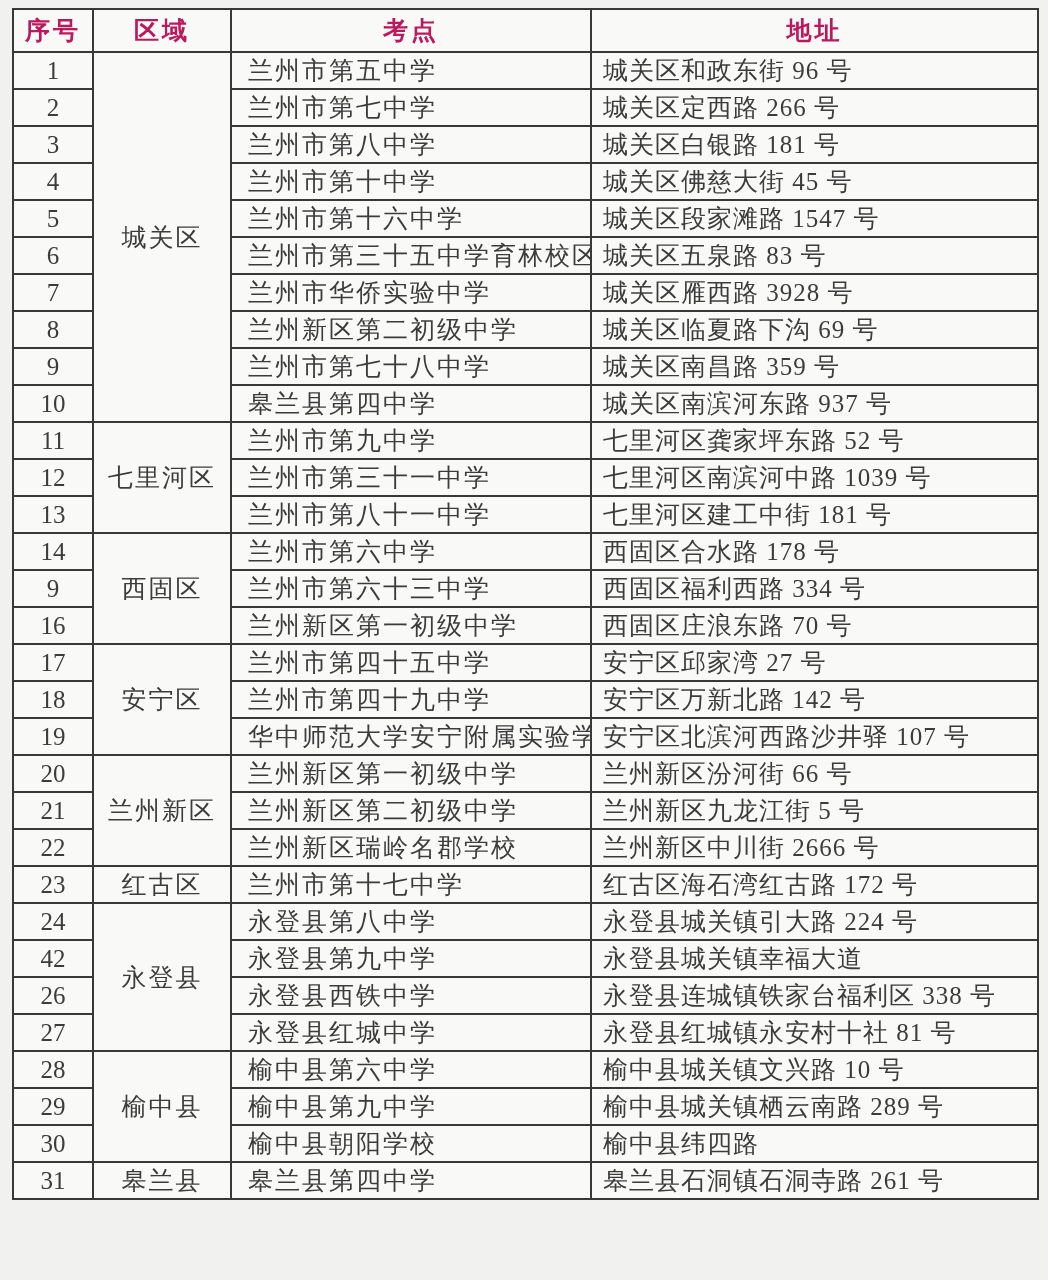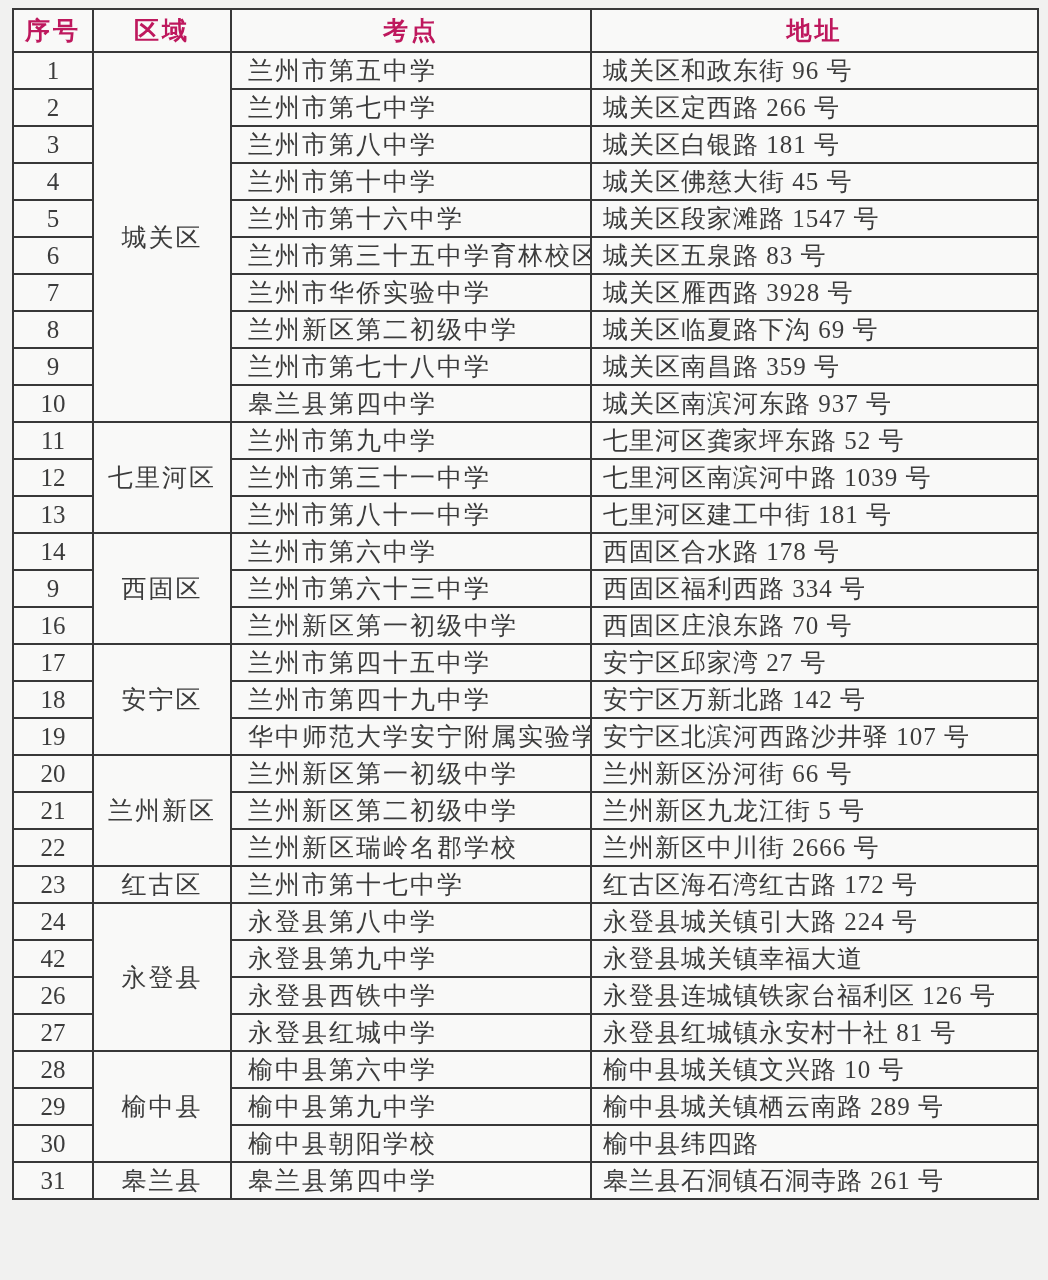--- a/index.html
+++ b/index.html
@@ -215,21 +215,21 @@
           <td class="address">永登县城关镇引大路 224 号</td>
         </tr>
         <tr>
           <td class="no">42</td>
           <td class="site">永登县第九中学</td>
           <td class="address">永登县城关镇幸福大道</td>
         </tr>
         <tr>
           <td class="no">26</td>
           <td class="site">永登县西铁中学</td>
-          <td class="address">永登县连城镇铁家台福利区 126 号</td>
+          <td class="address">永登县连城镇铁家台福利区 338 号</td>
         </tr>
         <tr>
           <td class="no">27</td>
           <td class="site">永登县红城中学</td>
           <td class="address">永登县红城镇永安村十社 81 号</td>
         </tr>
         <tr>
           <td class="no">28</td>
           <td class="region" rowspan="3">榆中县</td>
           <td class="site">榆中县第六中学</td>

